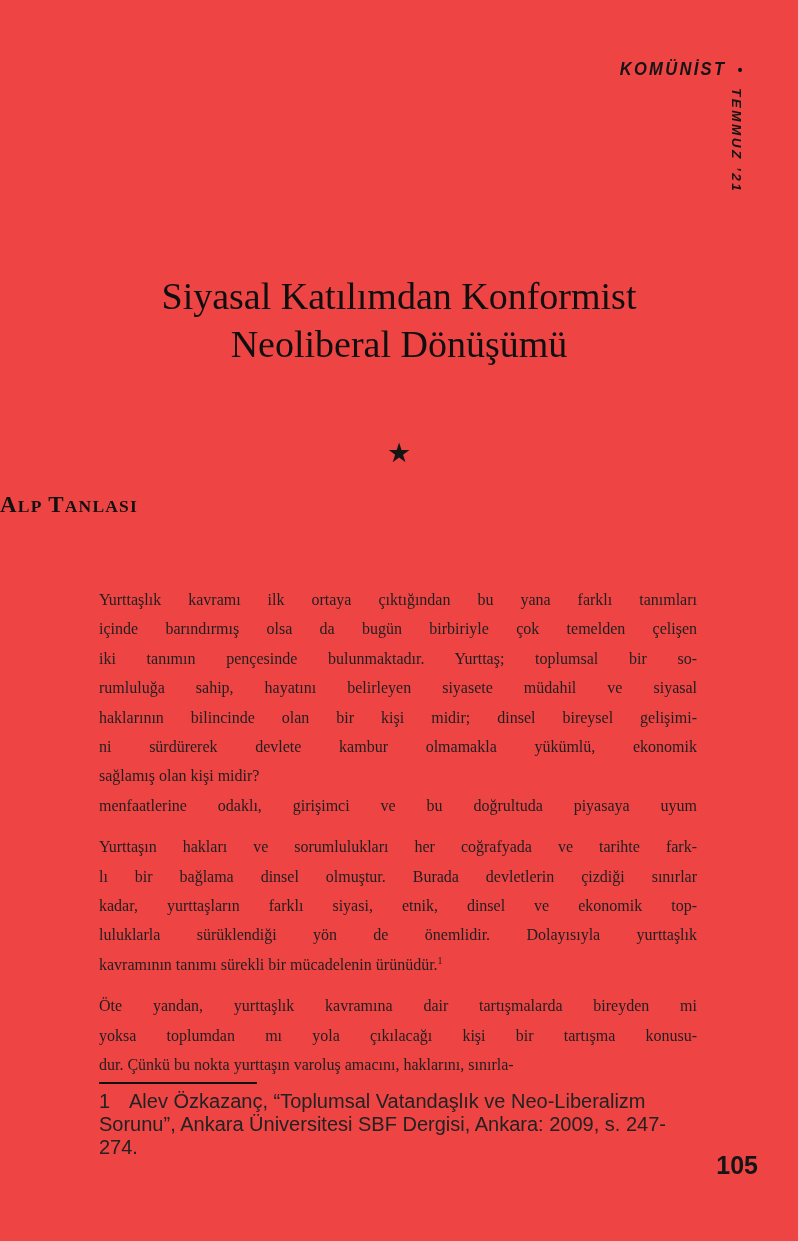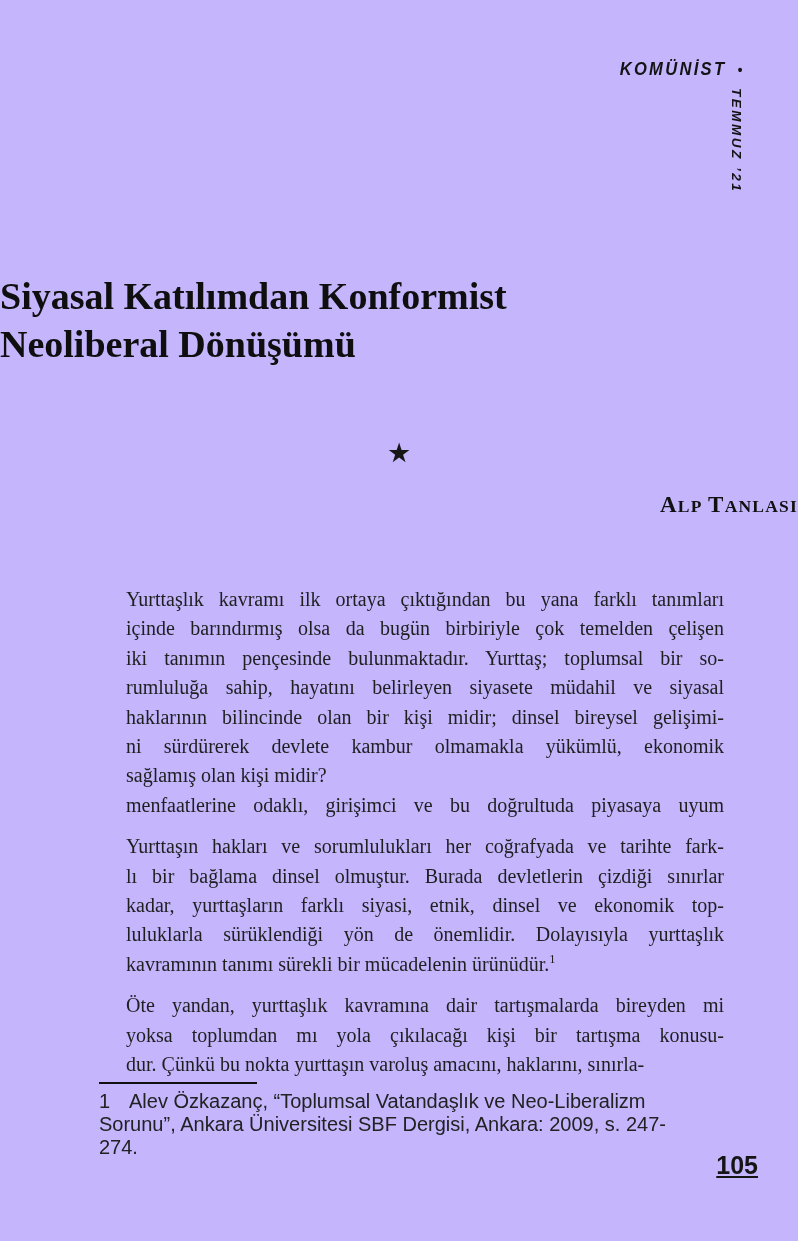--- a/index.html
+++ b/index.html
@@ -1,19 +1,19 @@
 <!DOCTYPE html>
 <html><head>
 <meta charset="utf-8">
 <style>
   html,body{margin:0;padding:0;background:#888;}
   .page{
     position:relative;
     width:798px;height:1241px;
-    background:#c4b5fd;
+    background:#ef4444;
     font-family:"Liberation Serif", serif;
     color:#1a1a1a;
     overflow:hidden;
     margin:0 auto;
   }
   
   .journal-header{
     position:absolute;top:59px;right:56px;
     font-family:"Liberation Sans", sans-serif;
     font-weight:bold;font-style:italic;
@@ -26,39 +26,39 @@
     position:absolute;top:88px;right:54px;
     writing-mode:vertical-rl;text-orientation:mixed;
     font-family:"Liberation Sans", sans-serif;
     font-weight:bold;font-style:italic;
     font-size:13.5px;letter-spacing:2.5px;
     color:#141414;
   }
   
   .article-title{
     position:absolute;top:272px;left:0;right:0;
-    text-align:left;
-    font-size:38px;line-height:48px;font-weight:bold;
+    text-align:center;
+    font-size:38px;line-height:48px;font-weight:normal;
     color:#0f0f0f;
   }
   .star-divider{
     position:absolute;top:438px;left:0;right:0;
     text-align:center;font-size:27px;line-height:30px;color:#151515;
   }
   .author-name{
     position:absolute;top:492px;left:0;right:0;
-    text-align:right;font-weight:bold;letter-spacing:1.2px;
+    text-align:left;font-weight:bold;letter-spacing:1.2px;
     color:#111;white-space:nowrap;
   }
   .author-name .cap{font-size:23px;}
   .author-name .sc{font-size:17.5px;}
   
   .article-body{
     position:absolute;left:99px;top:585px;width:598px;
-    font-size:20px;line-height:29.4px;color:#1f1f1f;margin-left:27px;
+    font-size:16px;line-height:29.4px;color:#1f1f1f;
   }
   .paragraph{margin:0 0 12px 0;}
   .body-line{
     white-space:nowrap;
     text-align:justify;text-align-last:justify;
   }
   .body-line.last{text-align-last:left;}
   .body-line sup{font-size:0.62em;line-height:0;vertical-align:super;}
   
   .footnote-rule{
@@ -69,21 +69,21 @@
     position:absolute;left:99px;top:1090px;width:600px;
     font-family:"Liberation Sans", sans-serif;
     font-size:20px;line-height:23px;color:#222;
     text-align:left;
   }
   .footnote .fn-marker{display:inline-block;width:30px;}
   
   .page-number{
     position:absolute;top:1151px;right:40px;
     font-family:"Liberation Sans", sans-serif;
-    font-weight:bold;font-size:25px;color:#151515;text-decoration:underline;
+    font-weight:bold;font-size:25px;color:#151515;
   }
 </style>
 </head>
 <body>
 
 <div class="page">
 
   <div class="journal-header">
     <span>KOMÜNİST</span><span class="bullet">•</span>
   </div>

